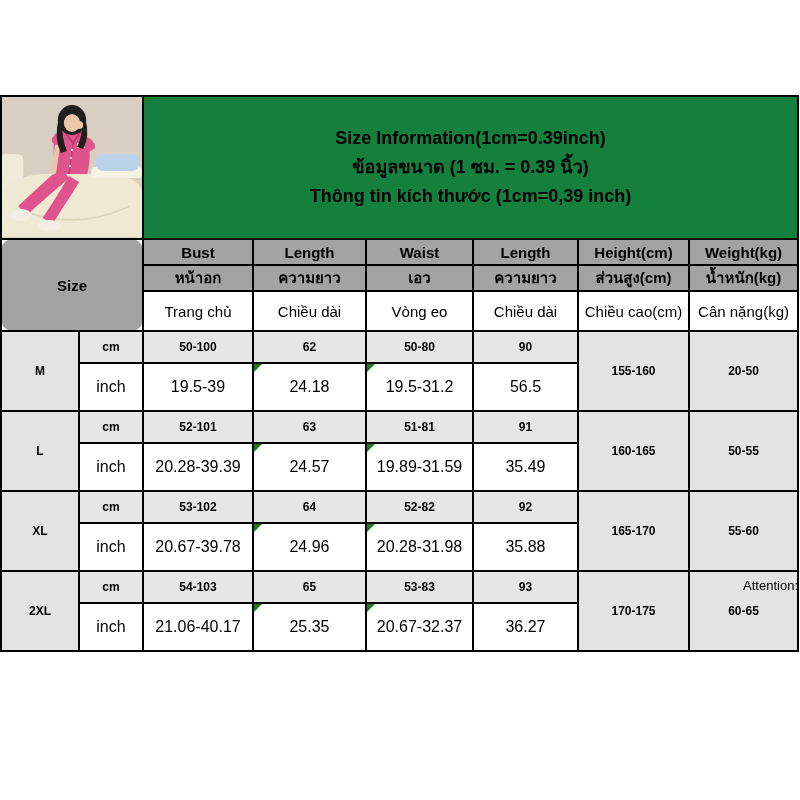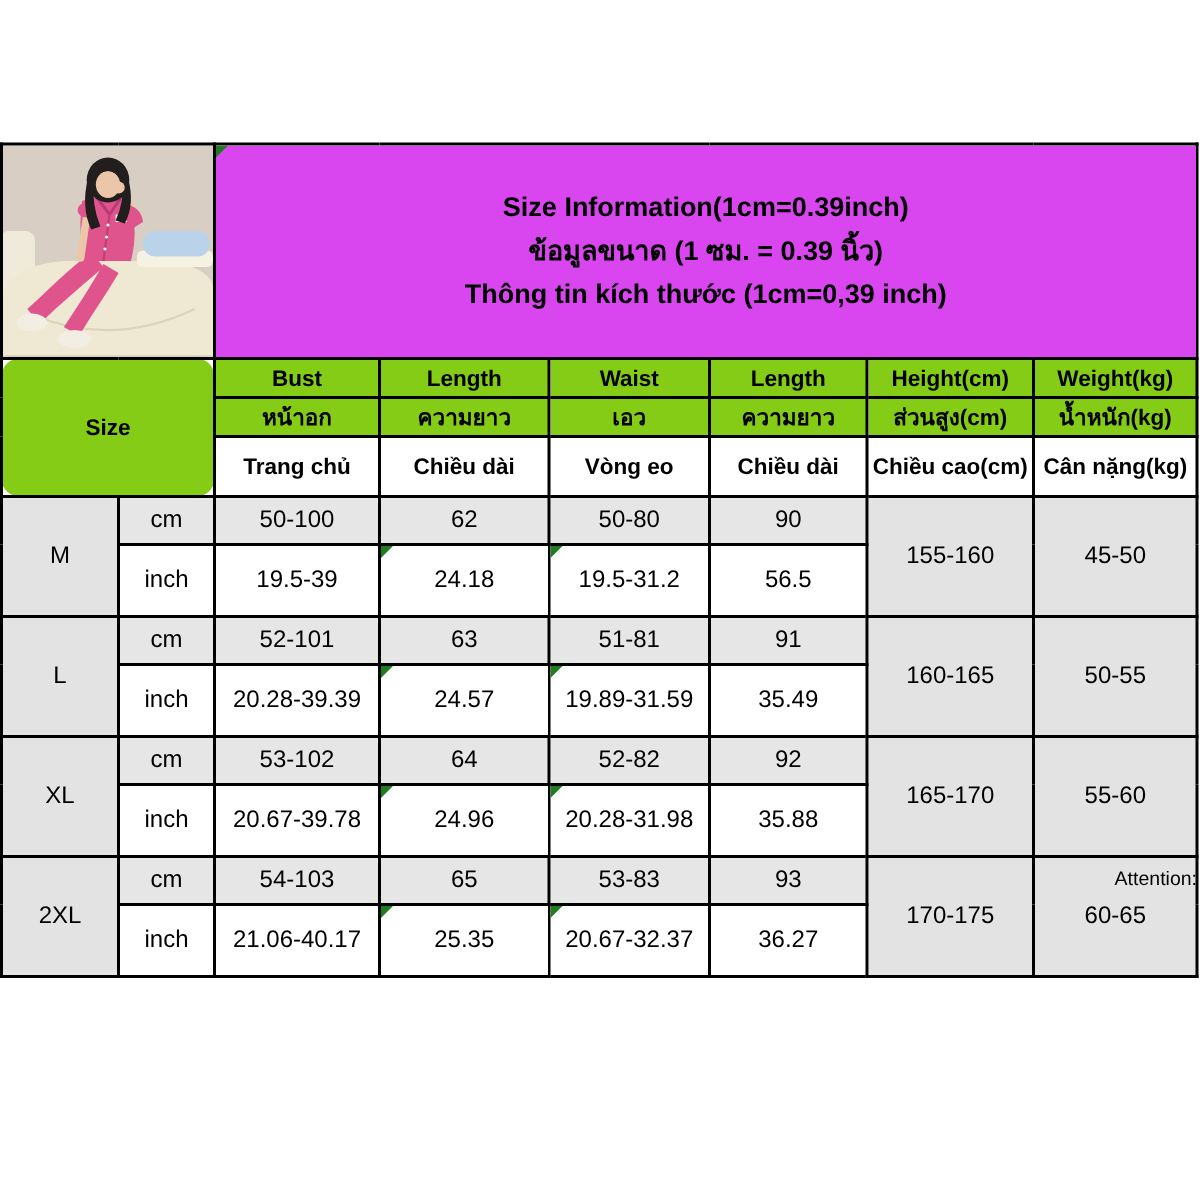--- a/index.html
+++ b/index.html
@@ -6,28 +6,28 @@
   html,body { width:800px; height:800px; background:#ffffff; }
   body { position:relative; font-family:"Liberation Sans","DejaVu Sans",sans-serif; color:#000; overflow:hidden; }
 
   .sheet { position:absolute; left:0; top:95px; }
   table.size-table { border-collapse:collapse; table-layout:fixed; width:797px; }
   table.size-table td { border:2px solid #000; text-align:center; vertical-align:middle; overflow:hidden; padding:0; }
 
   td.img-cell { height:143px; background:#d8cec3; }
   td.img-cell svg { display:block; width:100%; height:139px; }
 
-  td.title-cell { background:#d946ef; position:relative;margin-left:24px; }
+  td.title-cell { background:#15803d; position:relative;margin-left:24px; }
   .title-line { font-weight:bold; font-size:18px; line-height:29px; text-align:center; }
 
-  tr.hdr td { background:#84cc16; font-weight:bold; font-size:15px; height:26px; }
-  tr.hdr3 td { background:#ffffff; font-weight:bold; font-size:15px; height:40px; }
+  tr.hdr td { background:#a3a3a3; font-weight:bold; font-size:15px; height:26px; }
+  tr.hdr3 td { background:#ffffff; font-weight:normal; font-size:15px; height:40px; }
   td.size-cell { background:#e3e3e3; font-size:32px; font-weight:bold;border-radius:12px; }
 
-  tr.cm-row td { background:#e6e6e6; height:32px; font-size:16px; font-weight:normal; }
+  tr.cm-row td { background:#e6e6e6; height:32px; font-size:12px; font-weight:bold; }
   tr.inch-row td { background:#ffffff; height:48px; font-size:16px; font-weight:normal; }
   td.size-label { background:#e3e3e3 !important; font-weight:bold; font-size:18px; }
   td.unit { font-weight:bold; font-size:16px; }
   td.hw { background:#e3e3e3 !important; }
   td.rel { position:relative; }
 
   .err-tri { position:absolute; top:0; left:0; width:0; height:0;
              border-top:8px solid #1f7d1f; border-right:8px solid transparent; }
 
   .attention { position:absolute; left:3px; top:575px; width:795px;
@@ -124,21 +124,21 @@
   </tr>
 
   <tr class="cm-row">
     <td rowspan="2" class="size-label">M</td>
     <td class="unit">cm</td>
     <td>50-100</td>
     <td>62</td>
     <td>50-80</td>
     <td>90</td>
     <td rowspan="2" class="hw">155-160</td>
-    <td rowspan="2" class="hw">45-50</td>
+    <td rowspan="2" class="hw">20-50</td>
   </tr>
   <tr class="inch-row">
     <td class="unit">inch</td>
     <td>19.5-39</td>
     <td class="rel"><span class="err-tri"></span><span>24.18</span></td>
     <td class="rel"><span class="err-tri"></span><span>19.5-31.2</span></td>
     <td>56.5</td>
   </tr>
 
   <tr class="cm-row">

